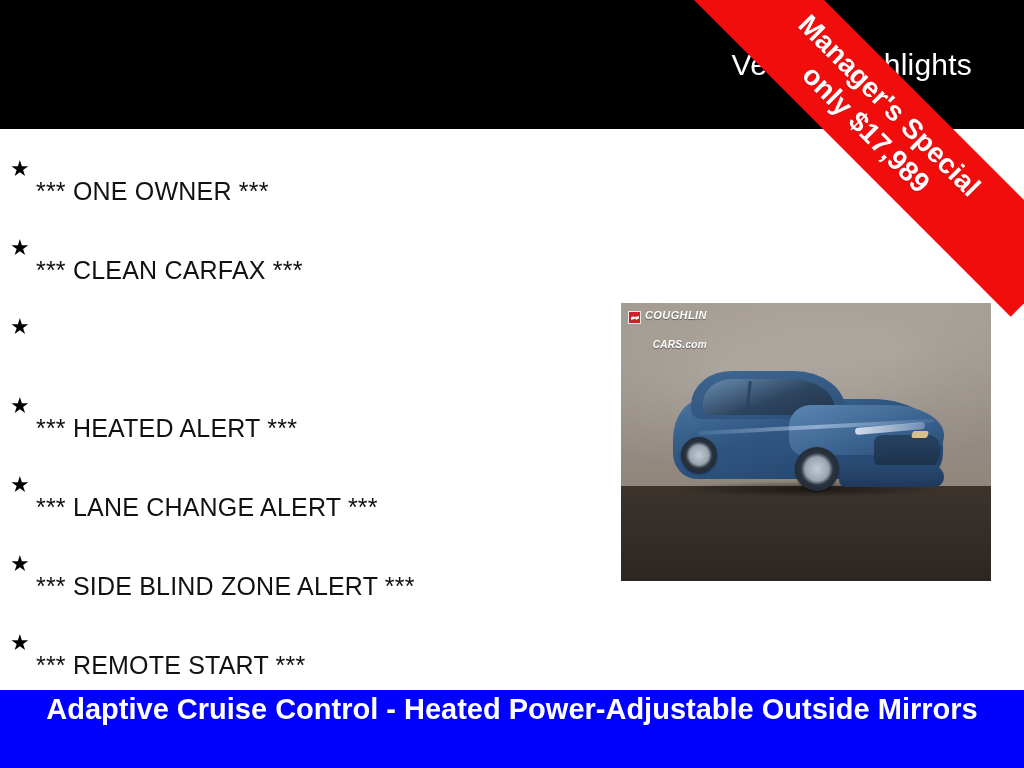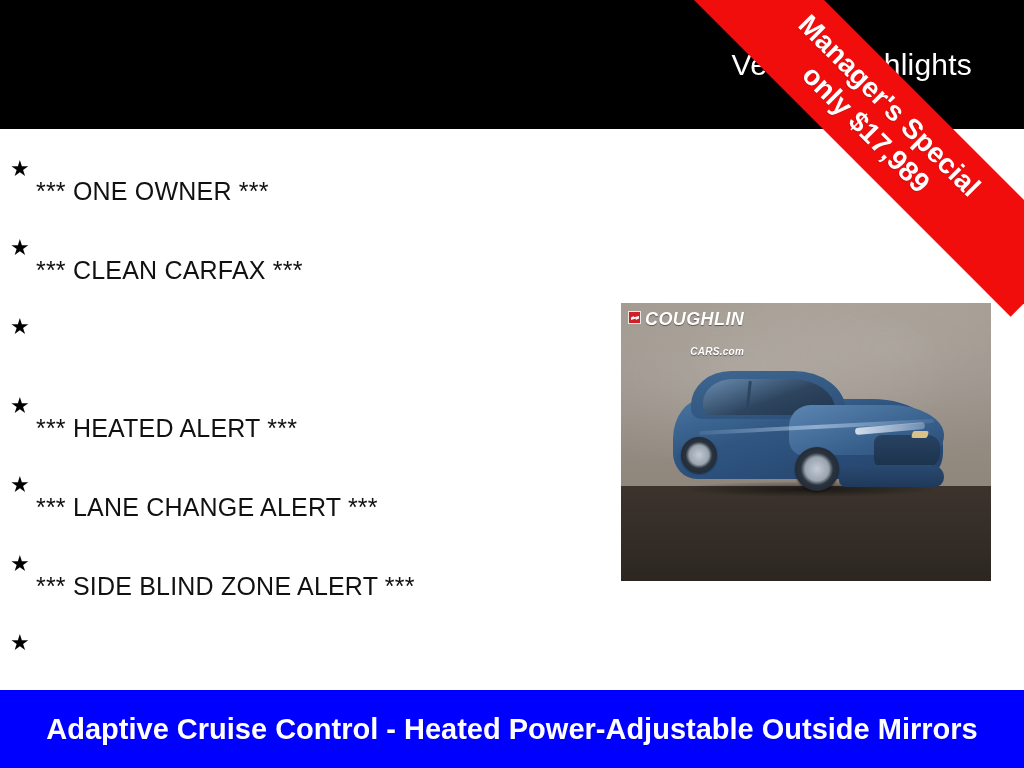--- a/index.html
+++ b/index.html
@@ -287,21 +287,21 @@
     left: 2px; top: 4px;
     width: 8px; height: 4px;
     background: #ffffff;
     clip-path: polygon(0 40%, 35% 0, 35% 30%, 100% 0, 100% 60%, 60% 100%, 60% 65%, 0 100%);
   }
   .wm-text { line-height: 1; }
   .wm-top {
     display: block;
     color: #ffffff;
     font-weight: bold;
-    font-size: 18px;
+    font-size: 11px;
     font-style: italic;
     letter-spacing: 0.4px;
     text-shadow: 0 1px 1px rgba(0,0,0,0.45);
   }
   .wm-bottom {
     display: block;
     color: #ffffff;
     font-weight: bold;
     font-size: 10px;
     font-style: italic;
@@ -313,21 +313,21 @@
 
   
   .footer-bar {
     position: absolute;
     left: 0;
     bottom: 0;
     width: 1024px;
     height: 78px;
     background: #0000ff;
     display: flex;
-    align-items: center;
+    align-items: flex-start;
     justify-content: center;
     padding: 0 20px;
     box-sizing: border-box;
   }
   .footer-text {
     color: #ffffff;
     font-weight: bold;
     font-size: 29px;
     line-height: 38px;
     text-align: center;
@@ -369,20 +369,21 @@
     <li class="highlight-item">
       <span class="star-icon">★</span>
       <span class="highlight-text">*** LANE CHANGE ALERT ***</span>
     </li>
     <li class="highlight-item">
       <span class="star-icon">★</span>
       <span class="highlight-text">*** SIDE BLIND ZONE ALERT ***</span>
     </li>
     <li class="highlight-item">
       <span class="star-icon">★</span>
+      <span class="highlight-text">*** REMOTE START ***</span>
     </li>
   </ul>
 
   <div class="vehicle-photo">
     <div class="photo-wall"></div>
     <div class="photo-floor"></div>
 
     <div class="car">
       <div class="car-shadow"></div>
       <div class="car-body"></div>

